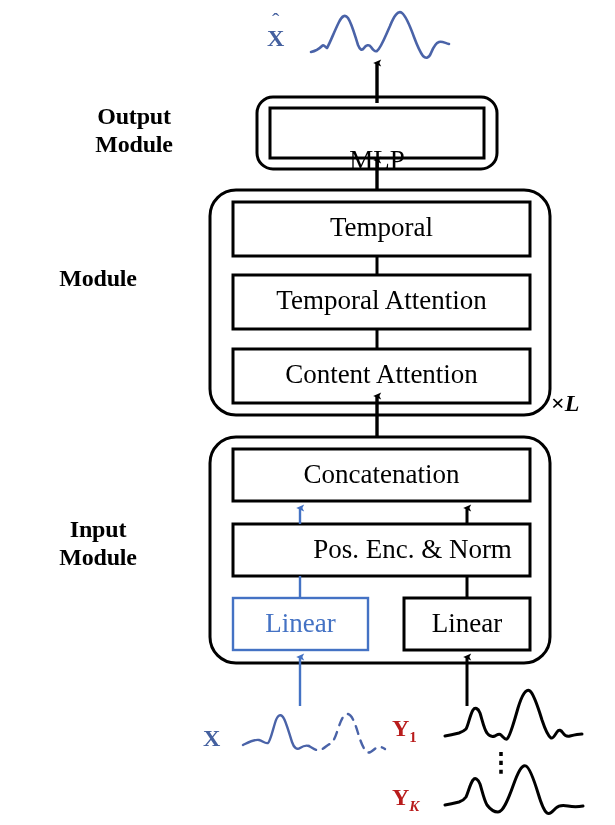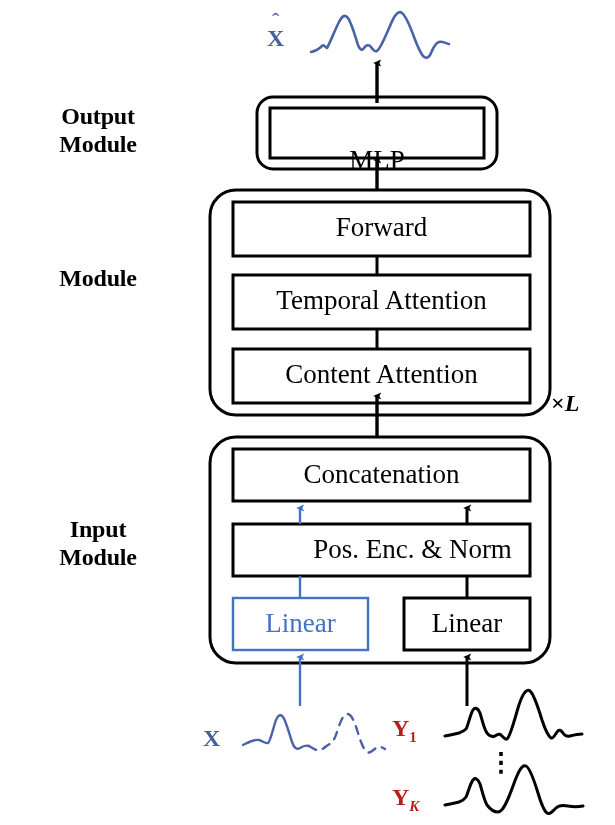--- a/index.html
+++ b/index.html
@@ -11,21 +11,21 @@
   #stage{position:absolute;left:0;top:0;width:615px;height:825px;}
   svg#diagram{position:absolute;left:0;top:0;width:615px;height:825px;}
 
   .mod-label{
     position:absolute;
     font-family:"Liberation Serif","DejaVu Serif",serif;
     font-weight:bold;font-size:24px;color:#000;
     text-align:center;line-height:1.15;
     letter-spacing:-0.2px;
   }
-  #label-output{left:0px;top:103px;width:196px;}
+  #label-output{left:0px;top:103px;width:196px;padding-left:36px;}
   #label-aggregation{left:0px;top:265px;width:196px;}
   #label-input{left:0px;top:516px;width:196px;}
 
   .box-text{
     position:absolute;
     font-family:"Liberation Serif","DejaVu Serif",serif;
     font-size:27px;color:#000;text-align:center;
     white-space:nowrap;
   }
   .box-text.blue{color:#4472c4;}
@@ -159,21 +159,21 @@
     <div>Module</div>
   </div>
 
   <div class="mod-label" id="label-input">
     <div>Input</div>
     <div>Module</div>
   </div>
 
   <div class="box-text" style="left:270px;top:117px;width:214px;margin-top:28px;">MLP</div>
 
-  <div class="box-text" style="left:233px;top:212px;width:297px;">Forward</div>
+  <div class="box-text" style="left:233px;top:212px;width:297px;">Temporal</div>
   <div class="box-text" style="left:233px;top:285px;width:297px;">Temporal Attention</div>
   <div class="box-text" style="left:233px;top:359px;width:297px;">Content Attention</div>
 
   <div class="box-text" style="left:233px;top:459px;width:297px;">Concatenation</div>
   <div class="box-text" style="left:233px;top:534px;width:359px;">Pos. Enc. &amp; Norm</div>
   <div class="box-text blue" style="left:233px;top:608px;width:135px;">Linear</div>
   <div class="box-text" style="left:404px;top:608px;width:126px;">Linear</div>
 
   <div id="xl-label">
     <span>×</span><i>L</i>

